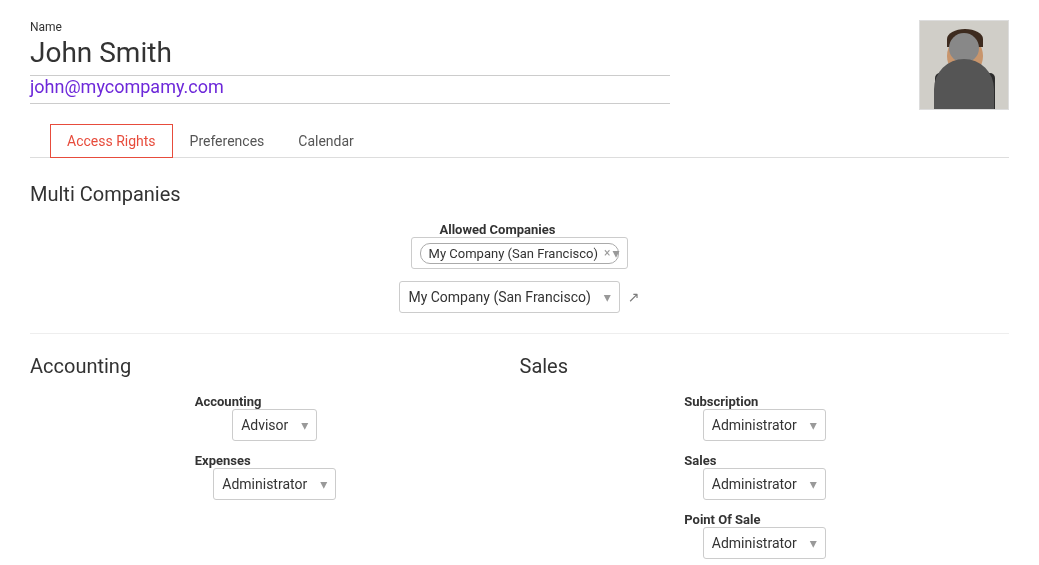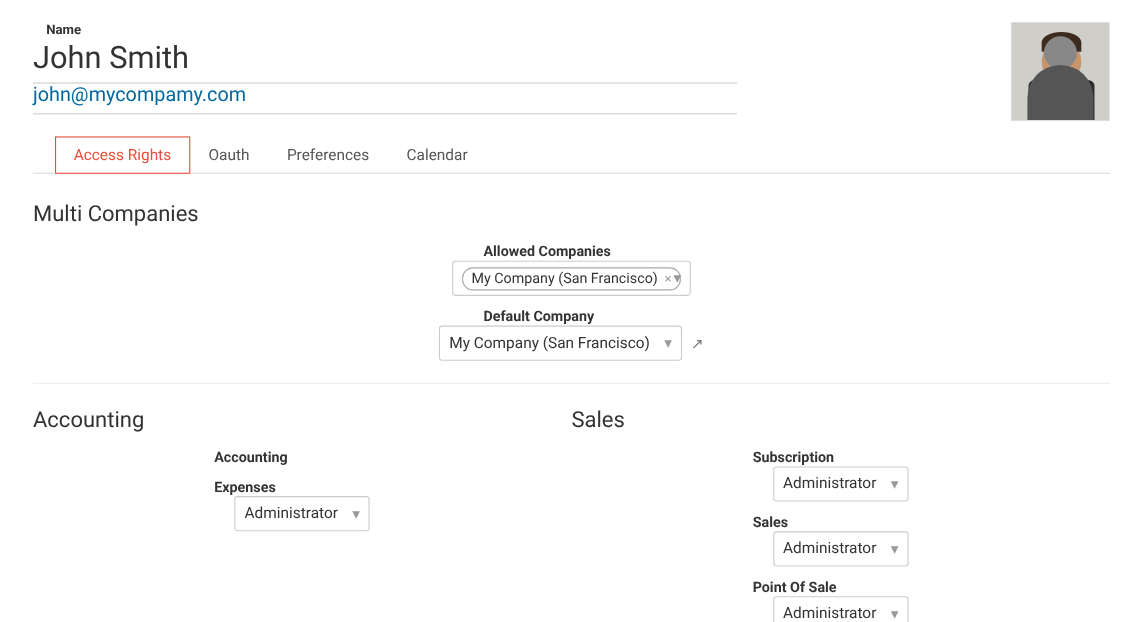--- a/index.html
+++ b/index.html
@@ -14,36 +14,35 @@
       padding: 20px 30px;
       position: relative;
     }
     .header-section {
       position: relative;
       padding-right: 120px;
       margin-bottom: 20px;
     }
     .field-label {
       font-size: 12px;
-      font-weight: 700;
+      font-weight: 400;
       color: #333;
       margin-bottom: 2px;
-      margin-left: 12px;
     }
     .name-value {
       font-size: 28px;
       font-weight: 400;
       color: #333;
       border-bottom: 1px solid #ccc;
       padding-bottom: 6px;
       width: 640px;
     }
     .email-value {
       font-size: 18px;
-      color: #0369a1;
+      color: #6d28d9;
       border-bottom: 1px solid #ccc;
       padding-bottom: 6px;
       width: 640px;
     }
     .avatar-container {
       position: absolute;
       top: 0;
       right: 0;
       width: 90px;
       height: 90px;
@@ -235,21 +234,20 @@
 
           <polygon points="39,54 31,58 39,62" fill="white"></polygon>
           <polygon points="51,54 59,58 51,62" fill="white"></polygon>
         </svg>
       </div>
     </div>
   </div>
 
   <div class="tabs-container">
     <div class="tab active">Access Rights</div>
-    <div class="tab">Oauth</div>
     <div class="tab">Preferences</div>
     <div class="tab">Calendar</div>
   </div>
 
   <div>
 
     <div>
       <div class="section-title">Multi Companies</div>
 
       <div class="form-row">
@@ -258,41 +256,45 @@
           <div class="tag-input-container">
             <span class="tag">
               <span>My Company (San Francisco)</span>
               <span class="tag-close">×</span>
             </span>
           </div>
         </div>
       </div>
 
       <div class="form-row">
-        <div class="form-row-label">Default Company</div>
         <div class="form-row-value">
           <div class="select-with-link">
             <div class="select-container" style="flex:1;">
               <span>My Company (San Francisco)</span>
             </div>
             <span class="external-link">↗</span>
           </div>
         </div>
       </div>
     </div>
 
     <hr class="divider">
 
     <div class="two-col-sections">
 
       <div class="col-section">
         <div class="section-title">Accounting</div>
 
         <div class="form-row">
           <div class="form-row-label">Accounting</div>
+          <div class="form-row-value">
+            <div class="select-container">
+              <span>Advisor</span>
+            </div>
+          </div>
         </div>
 
         <div class="form-row">
           <div class="form-row-label">Expenses</div>
           <div class="form-row-value">
             <div class="select-container">
               <span>Administrator</span>
             </div>
           </div>
         </div>

